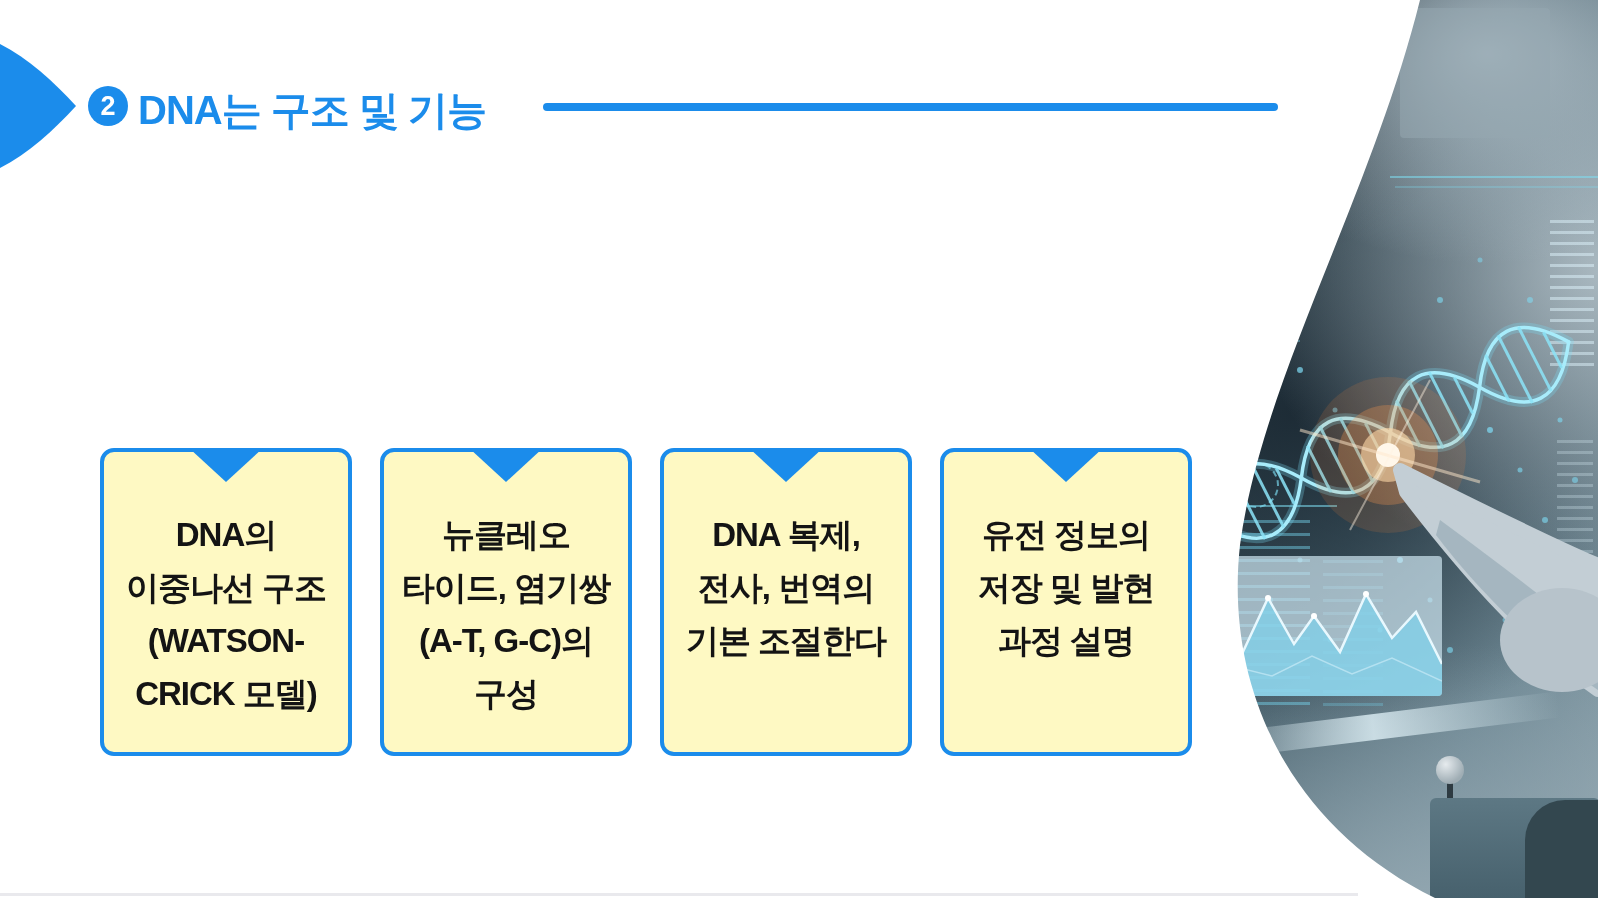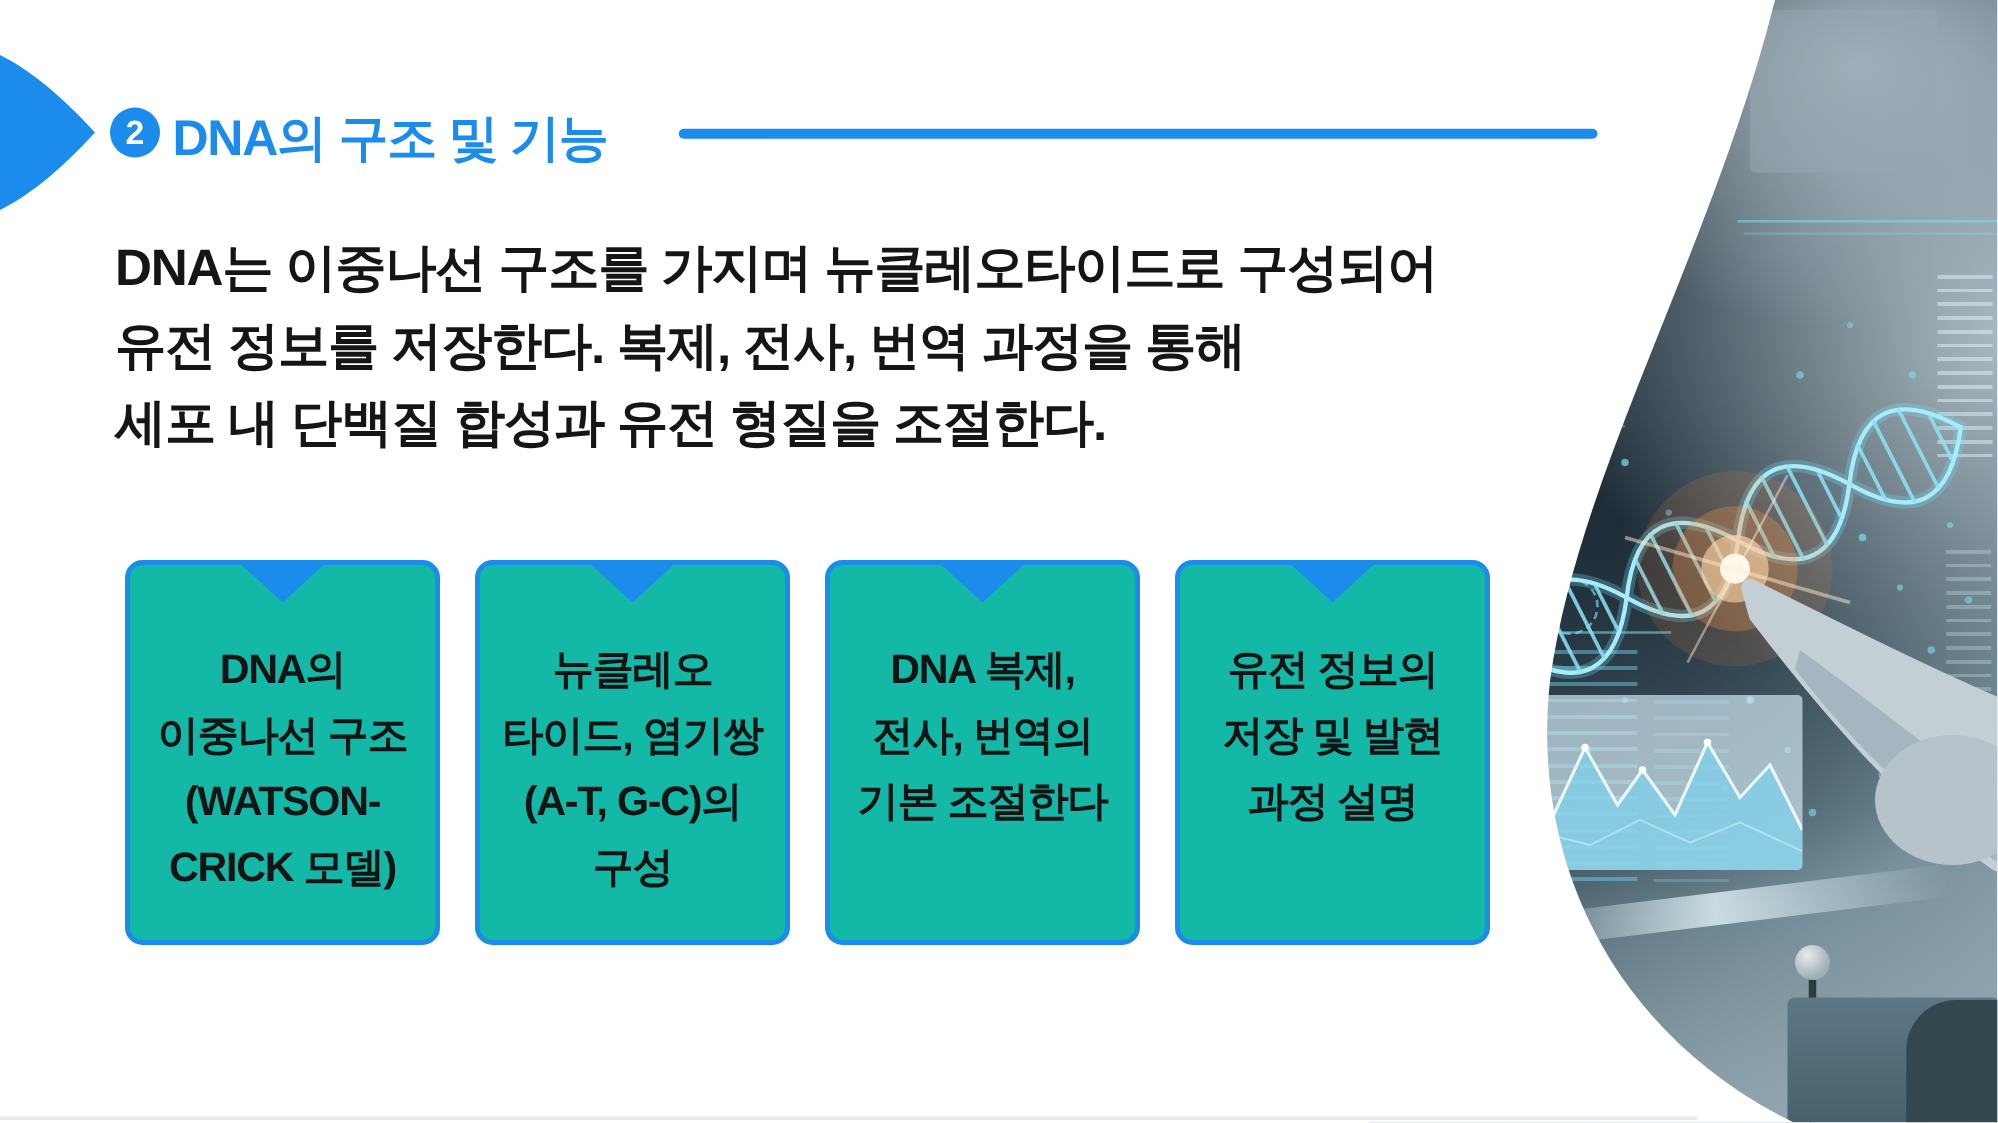--- a/index.html
+++ b/index.html
@@ -58,21 +58,21 @@
     color:#ffffff; font-size:27px; font-weight:800; }
   .title { position:absolute; left:138px; top:83px; font-size:40px; font-weight:800; letter-spacing:-1px; }
   .title-rule { position:absolute; left:543px; top:103px; width:735px; height:8px; border-radius:4px; }
 
   
   .body-text { position:absolute; left:92px; top:183px; width:1060px;
     font-size:41px; font-weight:800; color:#151515; line-height:62px; letter-spacing:-1px; }
 
   
   .cards { position:absolute; left:100px; top:448px; width:1092px; display:flex; gap:28px; }
-  .card { position:relative; width:252px; height:308px; background:#14b8a6;
+  .card { position:relative; width:252px; height:308px; background:#fef9c3;
     border:4px solid; border-radius:14px; }
   .notch { position:absolute; top:-4px; left:50%; transform:translateX(-50%);
     width:0; height:0; border-left:37px solid transparent; border-right:37px solid transparent;
     border-top-width:34px; border-top-style:solid; }
   .card-text { position:absolute; left:0; top:56px; width:100%; text-align:center;
     font-size:33px; font-weight:700; color:#141414; line-height:53px; letter-spacing:-1px;
     white-space:pre-line; }
 </style>
 </head>
 <body>
@@ -196,28 +196,23 @@
 
   <div class="bottom-line"></div>
 
   <svg class="pennant" viewBox="0 0 80 134">
     <path d="M0,4 C28,18 54,42 76,66 C54,90 28,114 0,128 Z" class="accent-fill" fill="#1b8ceb"></path>
   </svg>
 
   <div class="badge accent-bg" style="background: rgb(27, 140, 235);">
     <span>2</span>
   </div>
-  <div class="title accent-text" style="color: rgb(27, 140, 235);">DNA의 구조 및 기능</div>
+  <div class="title accent-text" style="color: rgb(27, 140, 235);">DNA는 구조 및 기능</div>
   <div class="title-rule accent-bg" style="background: rgb(27, 140, 235);"></div>
 
-  <div class="body-text">
-    <div>DNA는 이중나선 구조를 가지며 뉴클레오타이드로 구성되어</div>
-    <div>유전 정보를 저장한다. 복제, 전사, 번역 과정을 통해</div>
-    <div>세포 내 단백질 합성과 유전 형질을 조절한다.</div>
-  </div>
 
   <div class="cards">
     <div class="card accent-border" style="border-color: rgb(27, 140, 235);">
       <div class="notch accent-notch" style="border-top-color: rgb(27, 140, 235);"></div>
       <div class="card-text">DNA의
 이중나선 구조
 (WATSON-
 CRICK 모델)</div>
     </div>
     <div class="card accent-border" style="border-color: rgb(27, 140, 235); text-decoration: underline;">

